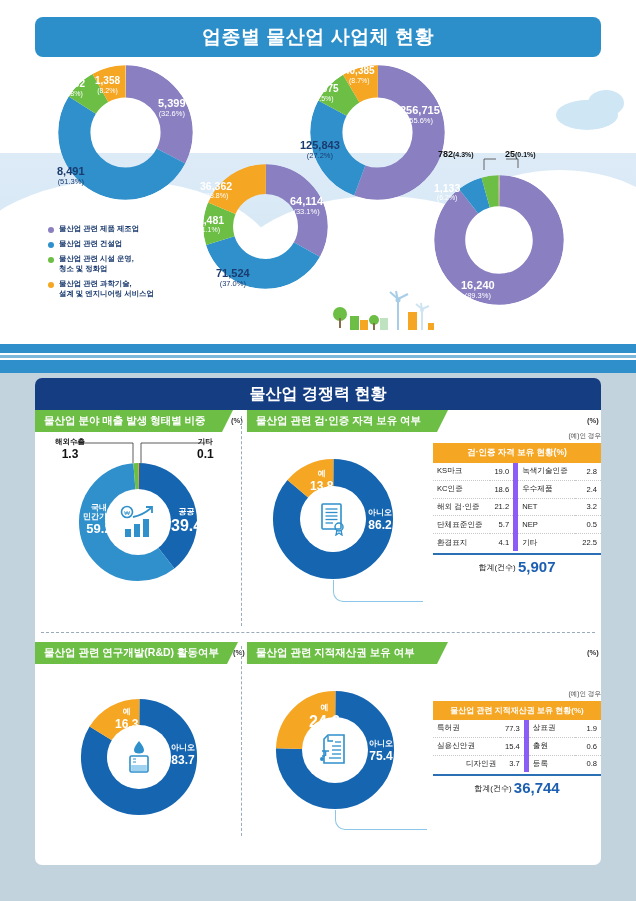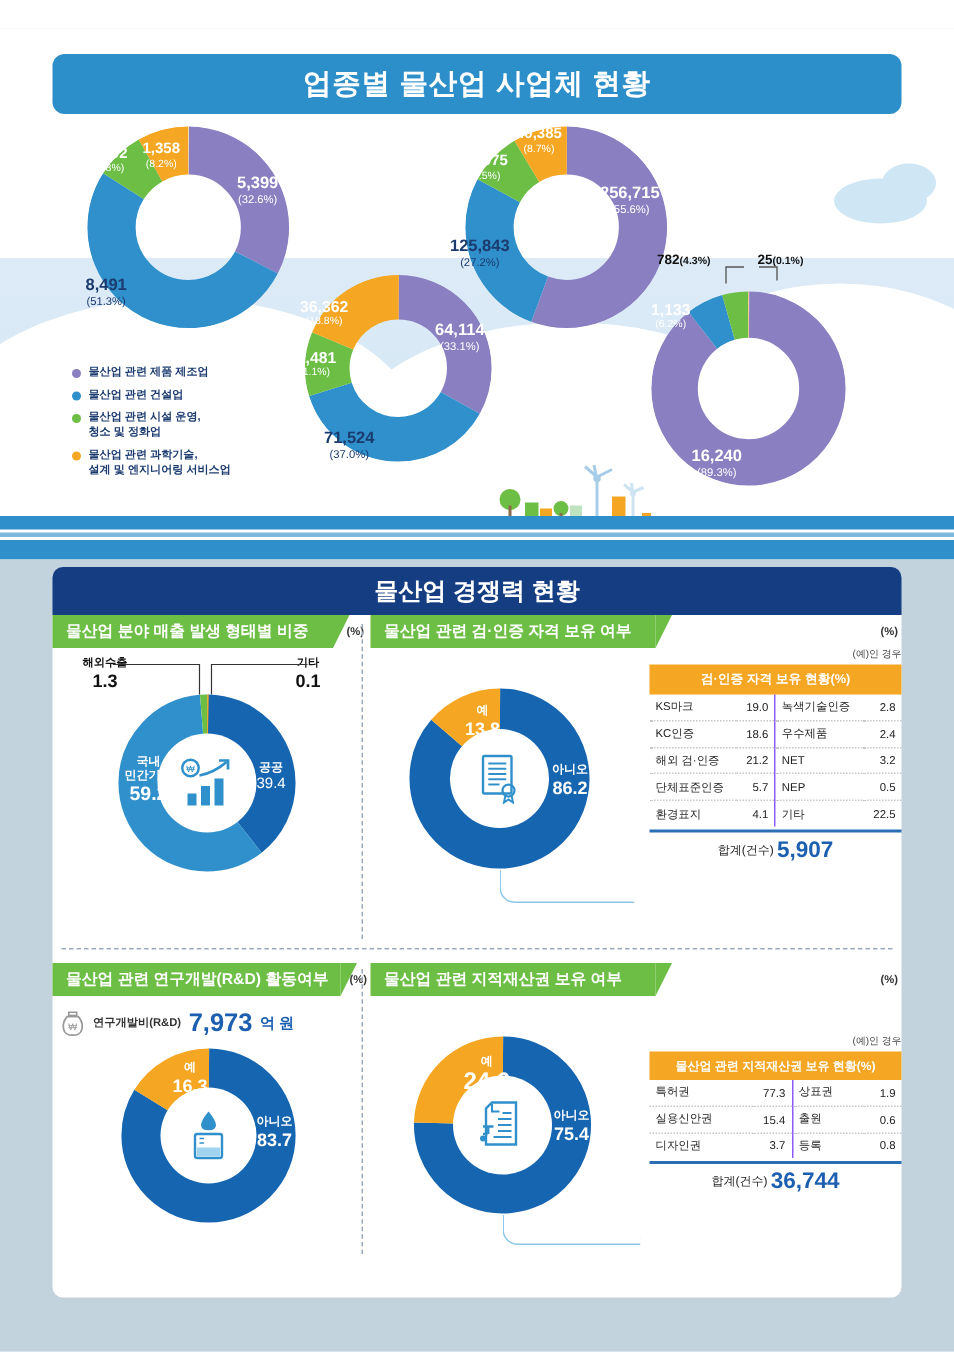--- a/index.html
+++ b/index.html
@@ -8,21 +8,20 @@
     font-family: "Liberation Sans", "DejaVu Sans", sans-serif;
     background: #ffffff;
     overflow: hidden;
     position: relative;
   }
 
   
   .sec1 {
     position: absolute; left: 0; top: 0; width: 636px; height: 348px;
     background: #dbeaf5;
-    margin-top: 19px;
   }
   .sec1-sky {
     position: absolute; left: 0; top: 0; width: 636px; height: 348px;
     background: linear-gradient(180deg,#ffffff 0%,#ffffff 44%,#ddebf7 44%,#cfe4f3 100%);
   }
   .cloud {
     position: absolute; background: #cfe6f5; border-radius: 50%;
   }
   .hill {
     position: absolute; background: #ffffff; border-radius: 50% 50% 0 0;
@@ -89,21 +88,21 @@
   .vline { position: absolute; width: 0; border-left: 1px dashed #9ab; }
 
   .tbl { position: absolute; width: 168px; font-size: 7.6px; }
   .tbl .th {
     background: #f5a623; color: #fff; font-weight: bold; text-align: center;
     padding: 4px 0; font-size: 8.5px;
   }
   .tbl table { width: 100%; border-collapse: collapse; }
   .tbl td { padding: 3.4px 4px; border-bottom: 1px dotted #c8c8c8; color: #222; }
   .tbl td.n { text-align: right; width: 26px; }
-  .tbl td.sep { border-left: 1px solid #8b5cf6; }
+  .tbl td.sep { border-left: 5px solid #8b5cf6; }
   .tbl .sum {
     border-top: 2px solid #2b6fb5; margin-top: 2px; padding-top: 3px;
     text-align: center; font-size: 8px; color:#222;
   }
   .tbl .sum b { color: #1c5fb0; font-size: 15px; font-weight: bold; vertical-align: -2px; }
   .tbl .cap { font-size: 6.6px; color: #444; text-align: right; margin-bottom: 2px; }
 
   .rnd-cost { position: absolute; display: flex; align-items: center; gap: 5px; }
   .rnd-cost .t1 { font-size: 7.5px; font-weight: bold; color: #333; }
   .rnd-cost .t2 { font-size: 17px; font-weight: bold; color: #1c5fb0; }
@@ -345,21 +344,21 @@
       <div style="font-size:7.5px;font-weight:bold;color:#111;">기타</div>
       <div style="font-size:12px;font-weight:bold;color:#111;">0.1</div>
     </div>
     <svg style="position:absolute;left:40px;top:31px;" width="135" height="26">
       <path d="M0 2 L58 2 L58 22" fill="none" stroke="#333" stroke-width="0.8"></path>
       <path d="M130 2 L66 2 L66 22" fill="none" stroke="#333" stroke-width="0.8"></path>
     </svg>
 
     <div style="position:absolute;left:136px;top:96px;text-align:center;color:#fff;">
       <div style="font-size:8px;font-weight:bold;">공공</div>
-      <div style="font-size:10px;font-weight:normal;">39.4</div>
+      <div style="font-size:16px;font-weight:bold;">39.4</div>
     </div>
     <div style="position:absolute;left:48px;top:94px;text-align:center;color:#fff;line-height:1.1;">
       <div style="font-size:8px;font-weight:bold;">국내<br>민간기업</div>
       <div style="font-size:13px;font-weight:bold;">59.2</div>
     </div>
   </div>
 
   <div class="vline" style="left:206px;top:6px;height:210px;"></div>
 
   <div class="panel" style="left:212px;top:0px;width:354px;">
@@ -435,30 +434,20 @@
       </div>
     </div>
   </div>
 
   <div style="position:absolute;left:6px;top:222px;width:554px;height:0;border-top:1px dashed #9ab;"></div>
 
   <div class="panel" style="left:0px;top:232px;width:205px;">
     <div class="ph" style="width:192px;">물산업 관련 연구개발(R&amp;D) 활동여부</div>
     <div class="pct" style="left:198px;top:6px;">(%)</div>
 
-    <div class="rnd-cost" style="left:5px;top:30px;">
-      <svg width="17" height="17" viewBox="0 0 15 16">
-        <rect x="5" y="0.8" width="5" height="2" fill="none" stroke="#999" stroke-width="1"></rect>
-        <path d="M4 3.5 Q0.8 7 1.8 11.5 Q2.6 15.2 7.5 15.2 Q12.4 15.2 13.2 11.5 Q14.2 7 11 3.5 Z" fill="none" stroke="#999" stroke-width="1.1"></path>
-        <text x="7.5" y="12" font-size="6" fill="#999" text-anchor="middle" font-family="Liberation Sans">₩</text>
-      </svg>
-      <span class="t1">연구개발비(R&amp;D)</span>
-      <span class="t2">7,973</span>
-      <span class="t3">억 원</span>
-    </div>
 
     <svg style="position:absolute;left:45px;top:56px;" width="118" height="118" viewBox="0 0 42 42">
       <circle cx="21" cy="21" r="15.9155" fill="transparent" stroke="#1565b0" stroke-width="9.5" stroke-dasharray="83.7 16.3" stroke-dashoffset="25"></circle>
       <circle cx="21" cy="21" r="15.9155" fill="transparent" stroke="#f5a623" stroke-width="9.5" stroke-dasharray="16.3 83.7" stroke-dashoffset="-58.7"></circle>
     </svg>
     <div style="position:absolute;left:72px;top:83px;width:64px;height:64px;border-radius:50%;background:#fff;display:flex;align-items:center;justify-content:center;">
       <svg width="28" height="34" viewBox="0 0 28 34">
         <path d="M14 1 Q9 7 9 10 Q9 13.5 14 13.5 Q19 13.5 19 10 Q19 7 14 1 Z" fill="#2f90cb"></path>
         <rect x="5" y="16" width="18" height="16" rx="1.5" fill="none" stroke="#2f90cb" stroke-width="1.6"></rect>
         <rect x="6.2" y="25" width="15.6" height="6" fill="#9fd3f0"></rect>
@@ -520,21 +509,21 @@
           <td class="sep">상표권</td>
           <td class="n">1.9</td>
         </tr>
         <tr>
           <td>실용신안권</td>
           <td class="n">15.4</td>
           <td class="sep">출원</td>
           <td class="n">0.6</td>
         </tr>
         <tr>
-          <td style="border-bottom:none;">디자인권</td>
+          <td style="border-bottom:none;text-align:right;">디자인권</td>
           <td class="n" style="border-bottom:none;">3.7</td>
           <td class="sep" style="border-bottom:none;">등록</td>
           <td class="n" style="border-bottom:none;">0.8</td>
         </tr>
       </tbody>
         </table>
       <div class="sum">
         <span>합계(건수)</span>
         <b>36,744</b>
       </div>

